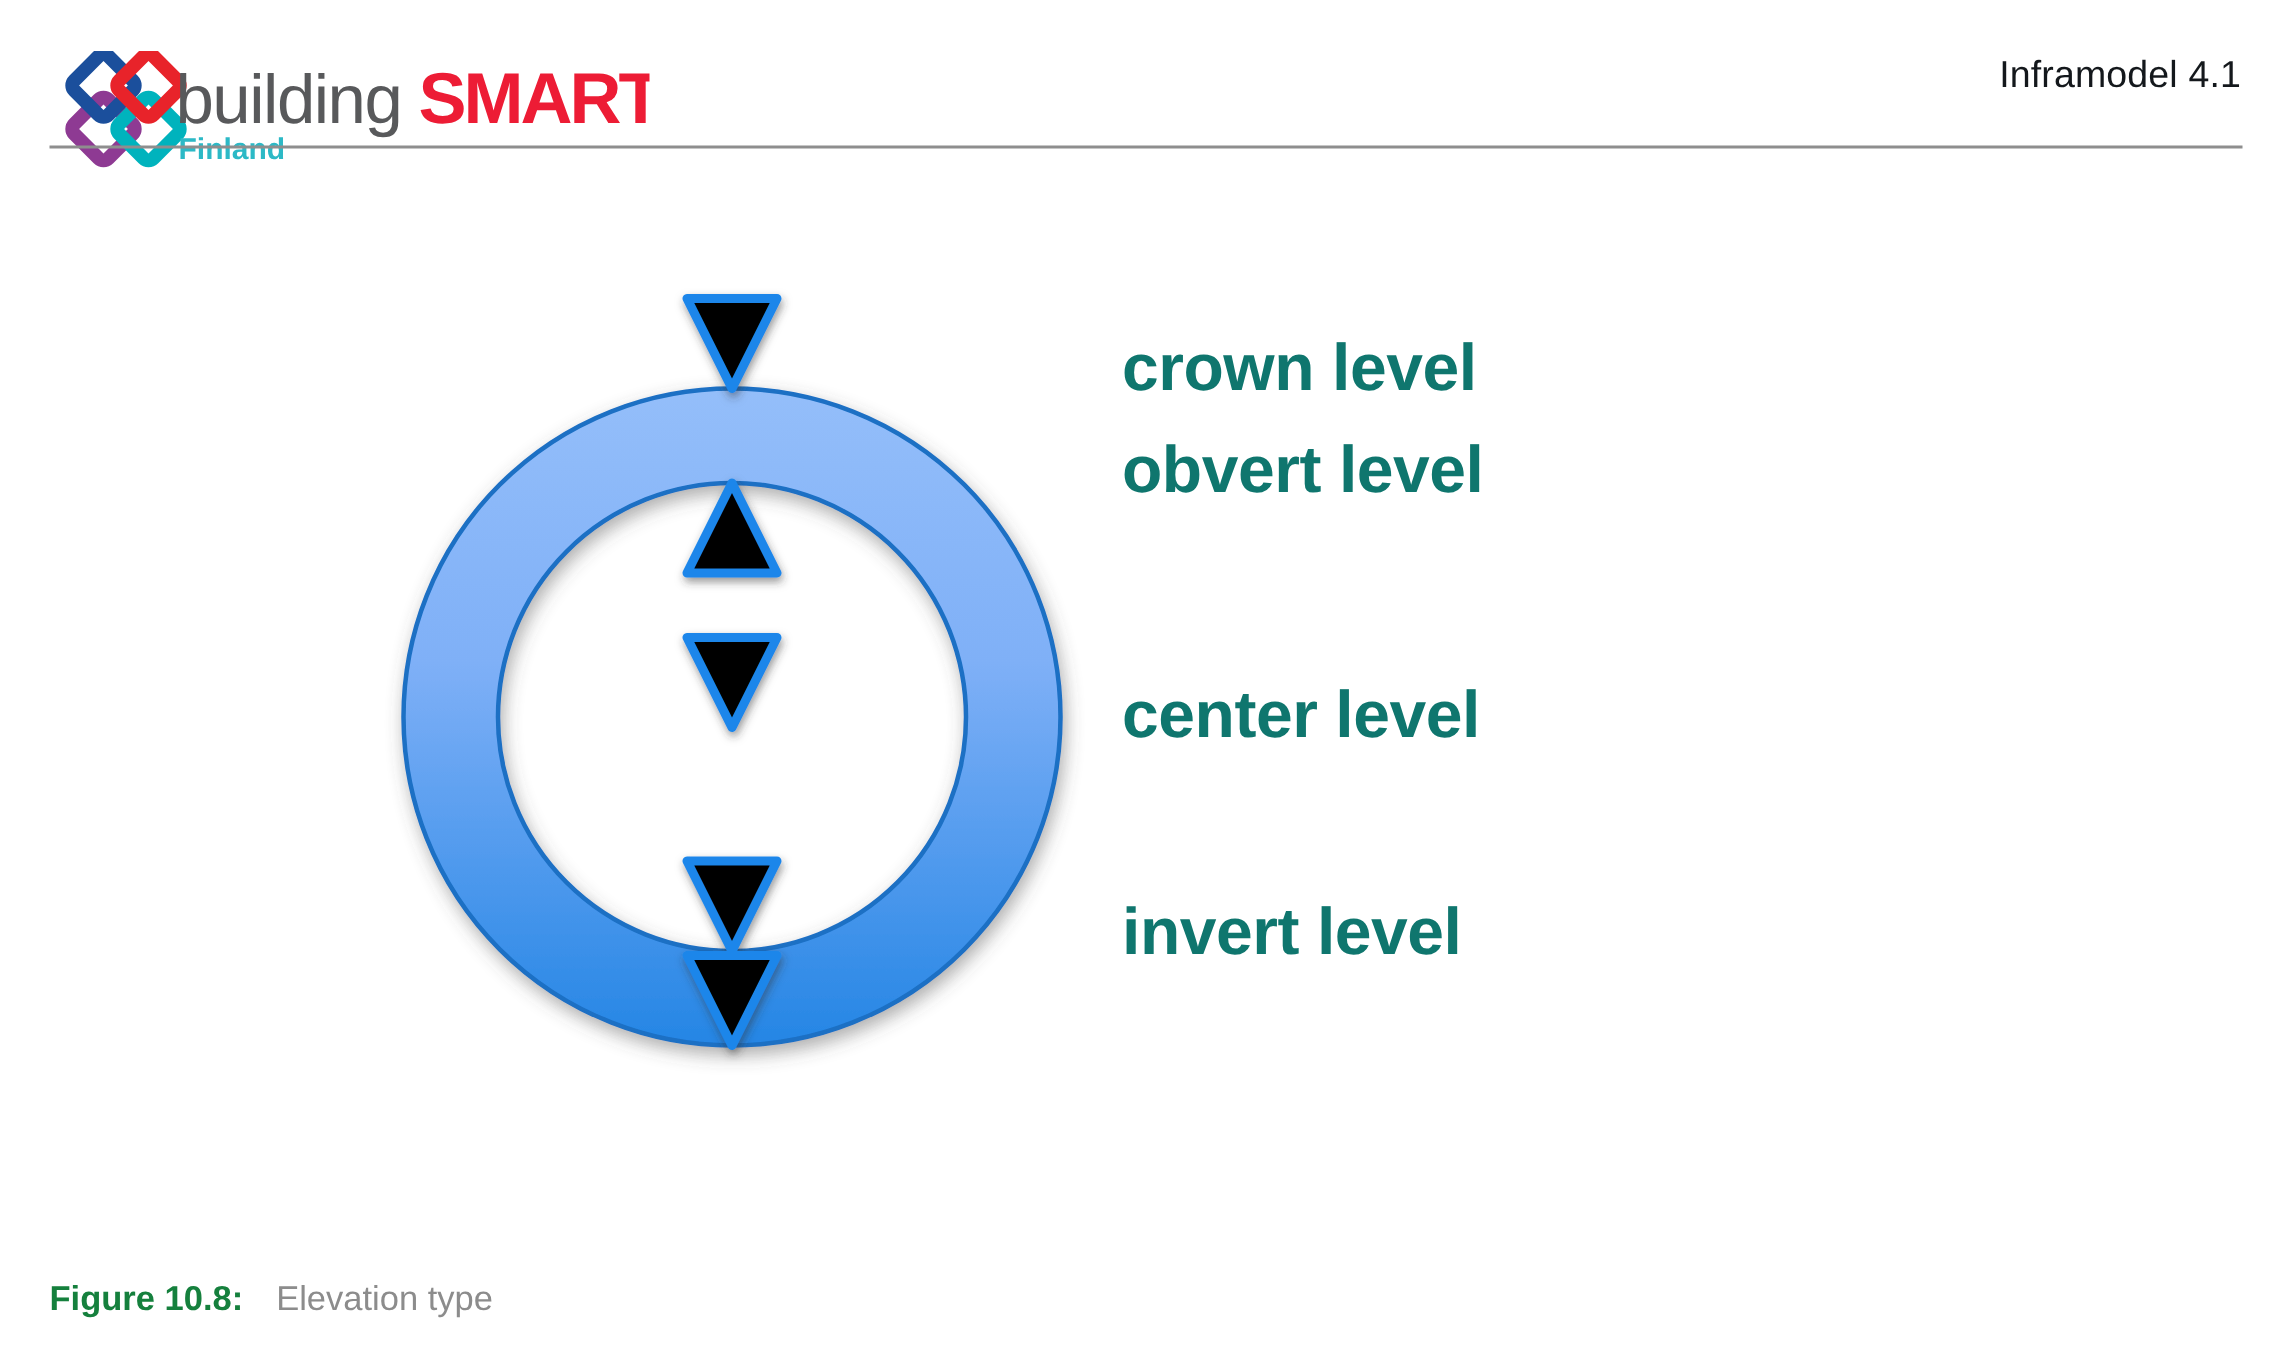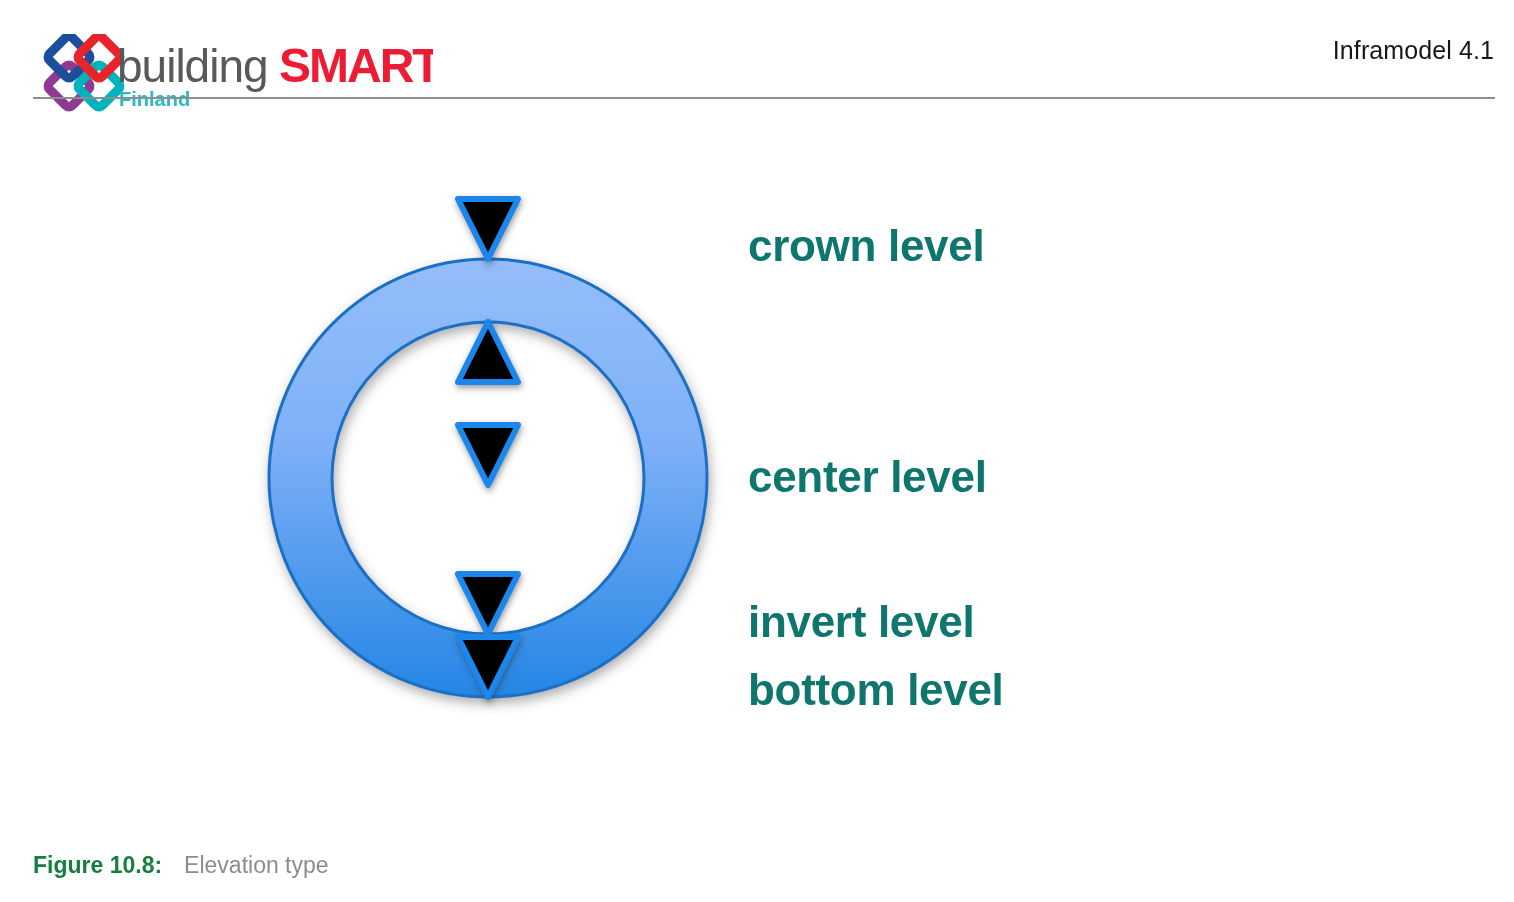--- a/index.html
+++ b/index.html
@@ -179,20 +179,20 @@
         <polygon points="238,245 298,245 268,305" fill="#000000" stroke="#1b86ea" stroke-width="6" stroke-linejoin="round"></polygon>
 
         <polygon points="238,394 298,394 268,454" fill="#000000" stroke="#1b86ea" stroke-width="6" stroke-linejoin="round"></polygon>
 
         <polygon points="238,457 298,457 268,517" fill="#000000" stroke="#1b86ea" stroke-width="6" stroke-linejoin="round"></polygon>
       </g>
     </svg>
   </div>
 
   <div class="callout-label" id="label-crown">crown level</div>
+  <div class="callout-label" id="label-obvert">obvert level</div>
   <div class="callout-label" id="label-center">center level</div>
   <div class="callout-label" id="label-invert">invert level</div>
-  <div class="callout-label" id="label-bottom">bottom level</div>
 </div>
 
 <div id="figure-caption">
   <span id="caption-number">Figure 10.8:</span><span id="caption-text">Elevation type</span>
 </div>
 
 </body></html>

